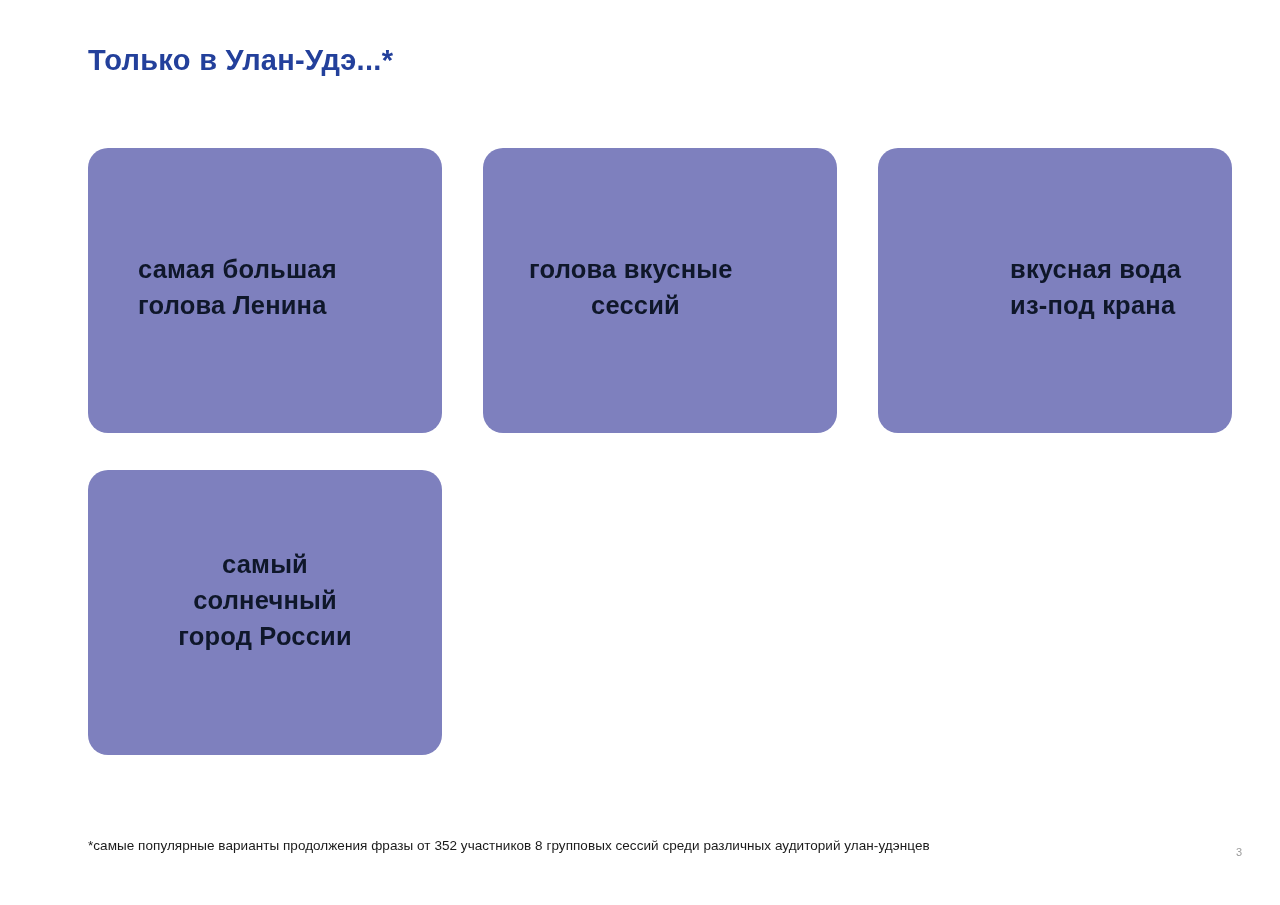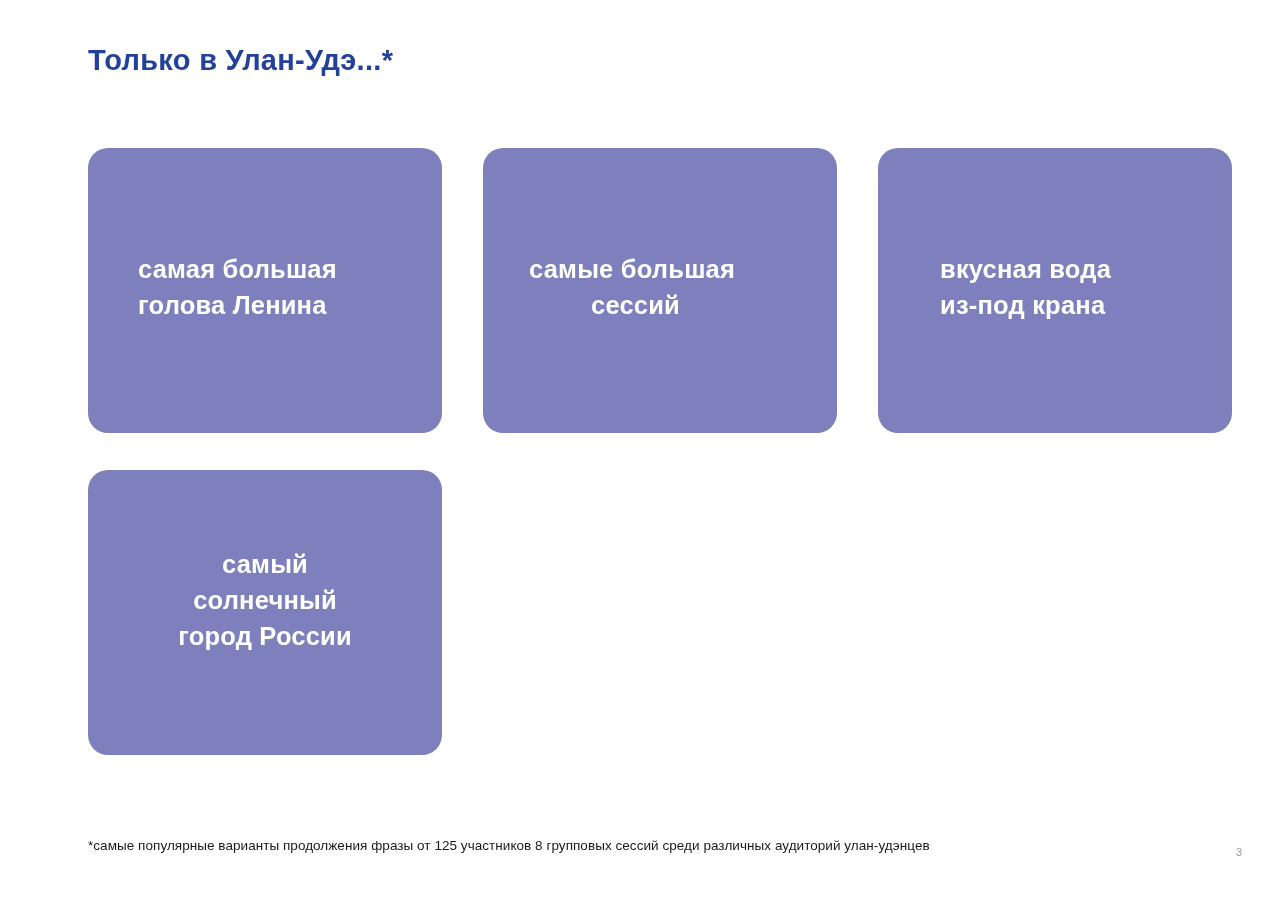--- a/index.html
+++ b/index.html
@@ -39,21 +39,21 @@
   }
   .card {
     background:#7E80BE;
     border-radius:20px;
     position:relative;
     overflow:hidden;
   }
   .card-text {
     position:absolute;
     left:0; right:0;
-    color:#ffffff;
+    color:#0f172a;
     font-weight:bold;
     font-size:25.5px;
     line-height:36px;
     letter-spacing:0.2px;
     white-space:pre-line;
   }
   
   .card.row-top .card-text {
     top:103px;
     padding-left:52px;
@@ -64,21 +64,21 @@
   .card.row-bottom .card-text {
     top:76px;
     padding-left:34px;
     padding-right:34px;
     text-align:center;
   }
   
   .card.card-buuzy .card-text { padding-left:46px; }
   .card.card-buuzy .card-text .line-2 { padding-left:62px; display:block; }
   .card.card-lenin .card-text { padding-left:50px; }
-  .card.card-voda .card-text  { padding-left:62px; }
+  .card.card-voda .card-text  { padding-left:92px;margin-left:40px; }
 
   
   .footnote {
     position:absolute;
     left:88px; top:838px;
     font-size:13.5px;
     color:#1a1a1a;
     white-space:nowrap;
     letter-spacing:0.05px;
   }
@@ -99,35 +99,35 @@
   <div class="slide-title">Только в Улан-Удэ...*</div>
 
   <div class="card-grid">
 
     <div class="card row-top card-lenin">
       <div class="card-text">самая большая
 голова Ленина</div>
     </div>
 
     <div class="card row-top card-buuzy">
-      <div class="card-text"><span class="line-1">самые большая</span><br><span class="line-2">сессий</span></div>
+      <div class="card-text"><span class="line-1">голова вкусные</span><br><span class="line-2">сессий</span></div>
     </div>
 
     <div class="card row-top card-voda">
       <div class="card-text">вкусная вода
 из-под крана</div>
     </div>
 
     <div class="card row-bottom card-solnce">
       <div class="card-text">самый
 солнечный
 город России</div>
     </div>
 
 
 
   </div>
 
-  <div class="footnote">*самые популярные варианты продолжения фразы от 125 участников 8 групповых сессий среди различных аудиторий улан-удэнцев</div>
+  <div class="footnote">*самые популярные варианты продолжения фразы от 352 участников 8 групповых сессий среди различных аудиторий улан-удэнцев</div>
 
   <div class="page-number">3</div>
 
 </div>
 
 </body></html>

